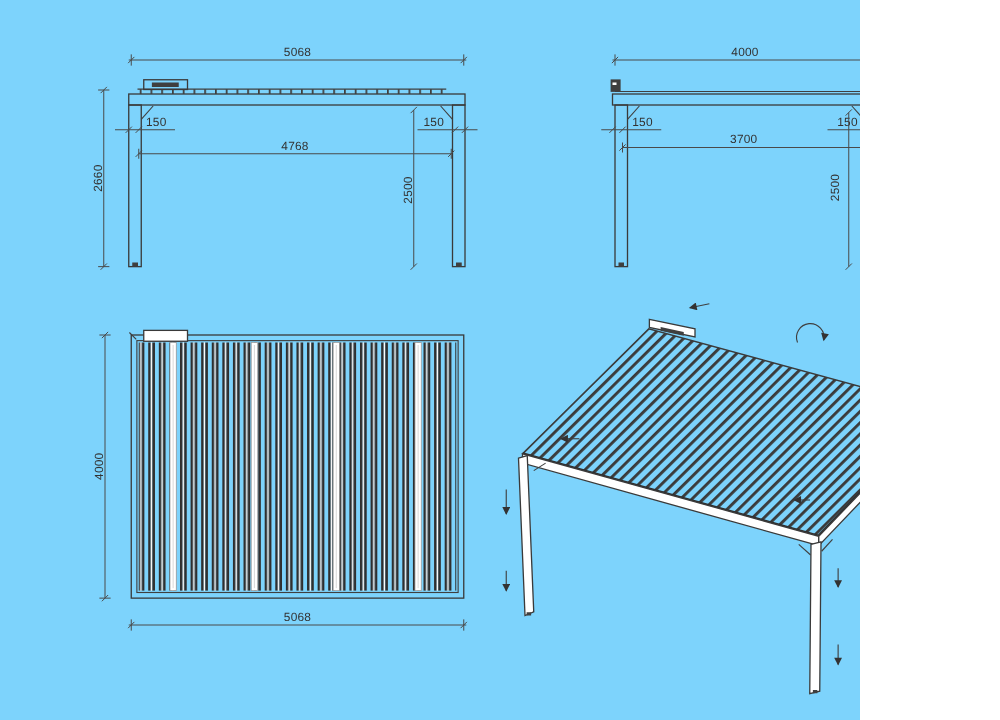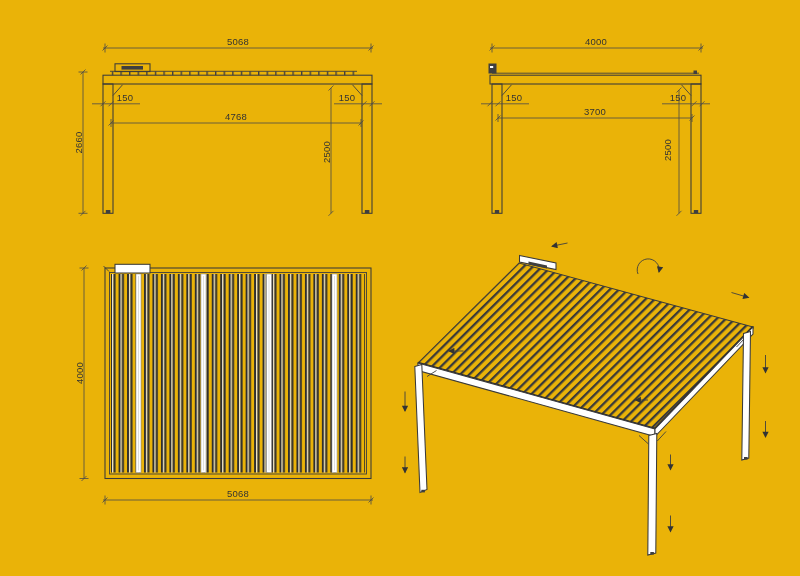--- a/index.html
+++ b/index.html
@@ -1,16 +1,16 @@
 <!DOCTYPE html>
 <html><head>
 <meta charset="utf-8">
 <style>
   html,body{margin:0;padding:0;background:#fff;}
-  #canvas{position:relative;width:800px;height:576px;background:#eab308;overflow:hidden;
+  #canvas{position:relative;width:688px;height:576px;background:#7dd3fc;overflow:hidden;
           font-family:"Liberation Sans", sans-serif;}
   svg{position:absolute;left:0;top:0;}
   .ln{stroke:#3f3f3f;stroke-width:0.9;fill:none;}
   .ol{stroke:#3a3a3a;stroke-width:1.05;fill:#ffffff;}
   .olh{stroke:#3a3a3a;stroke-width:1.05;fill:none;}
   .dim{stroke:#4a4a4a;stroke-width:0.8;fill:none;}
   .dk{fill:#3f3f3f;stroke:none;}
   .thick{stroke:#2e2e2e;stroke-width:2.6;fill:none;}
   .sup{fill:#ffffff;stroke:#9a9a9a;stroke-width:0.6;}
   .supc{stroke:#bdbdbd;stroke-width:0.5;}

